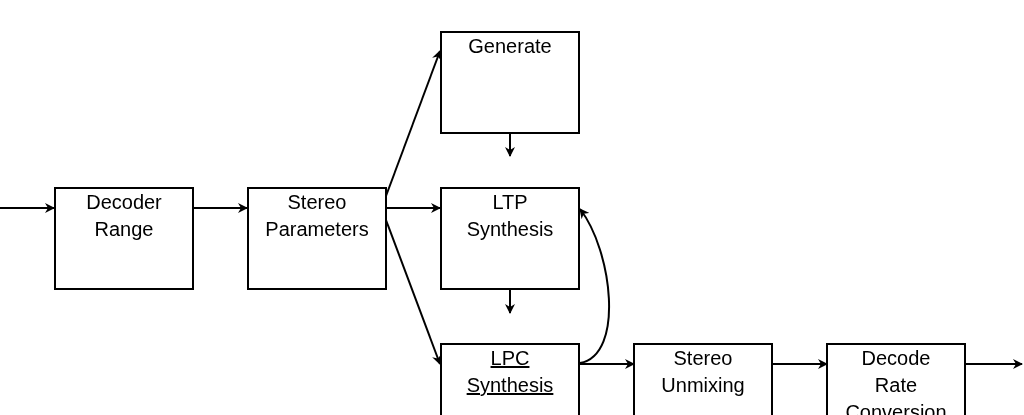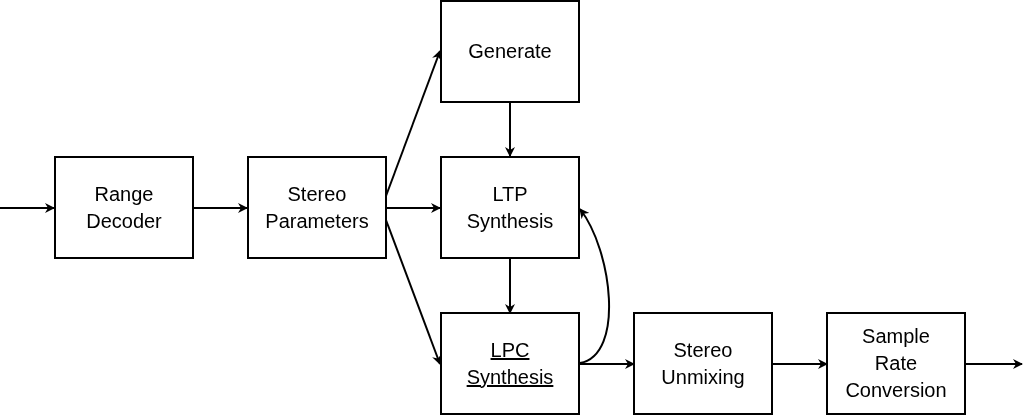--- a/index.html
+++ b/index.html
@@ -3,27 +3,27 @@
   <meta charset="utf-8">
   <style>
     html, body { margin: 0; padding: 0; background: #ffffff; }
     body { width: 1024px; height: 415px; position: relative; overflow: hidden; }
     .node {
       position: absolute;
       box-sizing: border-box;
       border: 2px solid #000;
       background: #fff;
       display: flex;
-      align-items: center;
       justify-content: center;
       text-align: center;
       font-family: "Liberation Sans", sans-serif;
       font-size: 20px;
       line-height: 27px;
       color: #000;
+      margin-top: 31px;
     }
     .node span { display: block; }
     svg { position: absolute; left: 0; top: 0; }
   </style>
 </head>
 <body>
 
 <svg width="1024" height="415">
   <defs>
     <marker id="arrow" markerWidth="10" markerHeight="10" refX="9" refY="5" orient="auto" markerUnits="userSpaceOnUse">
@@ -40,22 +40,22 @@
     <line x1="510" y1="259" x2="510" y2="313" marker-end="url(#arrow)"></line>
     <path d="M580,363 C625,355 612,250 580,209" marker-end="url(#arrow)"></path>
     <line x1="580" y1="364" x2="634" y2="364" marker-end="url(#arrow)"></line>
     <line x1="773" y1="364" x2="827" y2="364" marker-end="url(#arrow)"></line>
     <line x1="966" y1="364" x2="1022" y2="364" marker-end="url(#arrow)"></line>
   </g>
 </svg>
 
 <div class="node" style="left:54px;top:156px;width:140px;height:103px;">
   <div>
+      <span>Decoder</span>
       <span>Range</span>
-      <span>Decoder</span>
     </div>
 </div>
 
 <div class="node" style="left:247px;top:156px;width:140px;height:103px;">
   <div>
       <span>Stereo</span>
       <span>Parameters</span>
     </div>
 </div>
 
@@ -81,17 +81,17 @@
 
 <div class="node" style="left:633px;top:312px;width:140px;height:103px;">
   <div>
       <span>Stereo</span>
       <span>Unmixing</span>
     </div>
 </div>
 
 <div class="node" style="left:826px;top:312px;width:140px;height:103px;">
   <div>
-      <span>Sample</span>
+      <span>Decode</span>
       <span>Rate</span>
       <span>Conversion</span>
     </div>
 </div>
 
 </body></html>

